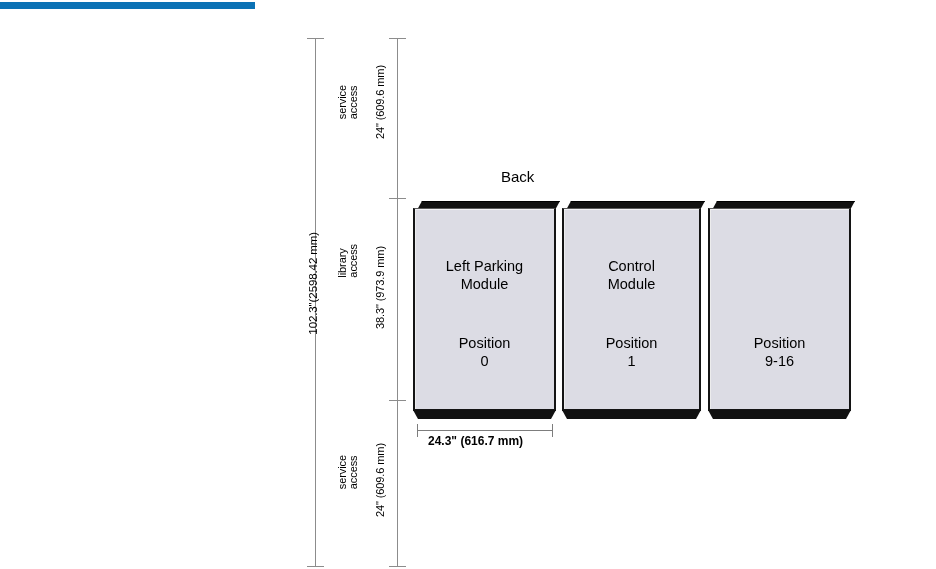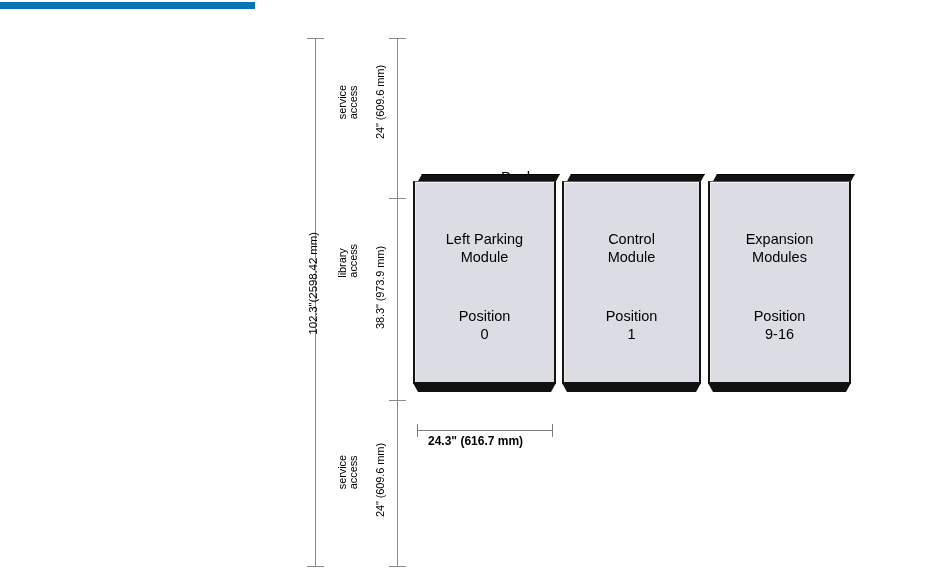--- a/index.html
+++ b/index.html
@@ -84,21 +84,21 @@
     position: absolute;
     left: 455px;
     top: 168px;
     font-size: 15px;
     margin-left: 46px;
   }
 
   
   .module {
     position: absolute;
-    top: 174px;
+    top: 201px;
     height: 218px;
     box-sizing: border-box;
   }
   .module .slab-top {
     position: absolute;
     left: 4px; right: 0; top: 0;
     height: 8px;
     background: #111111;
     border-top: 1px solid #000;
     clip-path: polygon(0 100%, 5px 0, 100% 0, calc(100% - 5px) 100%);
@@ -214,21 +214,20 @@
     <div class="label name"><span>Control</span><br><span>Module</span></div>
     <div class="label pos"><span>Position</span><br><span>1</span></div>
   </div>
   <div class="slab-bottom"></div>
 </div>
 
 <div id="module-2" class="module">
   <div class="slab-top"></div>
   <div class="face">
     <div class="face-inner"></div>
-    <div class="label name"><span>Expansion</span><br><span>Modules</span></div>
     <div class="label pos"><span>Position</span><br><span>9-16</span></div>
   </div>
   <div class="slab-bottom"></div>
 </div>
 
 <div id="width-line"></div>
 <div id="width-cap-left" class="width-cap"></div>
 <div id="width-cap-right" class="width-cap"></div>
 <div id="width-label">24.3" (616.7 mm)</div>
 

